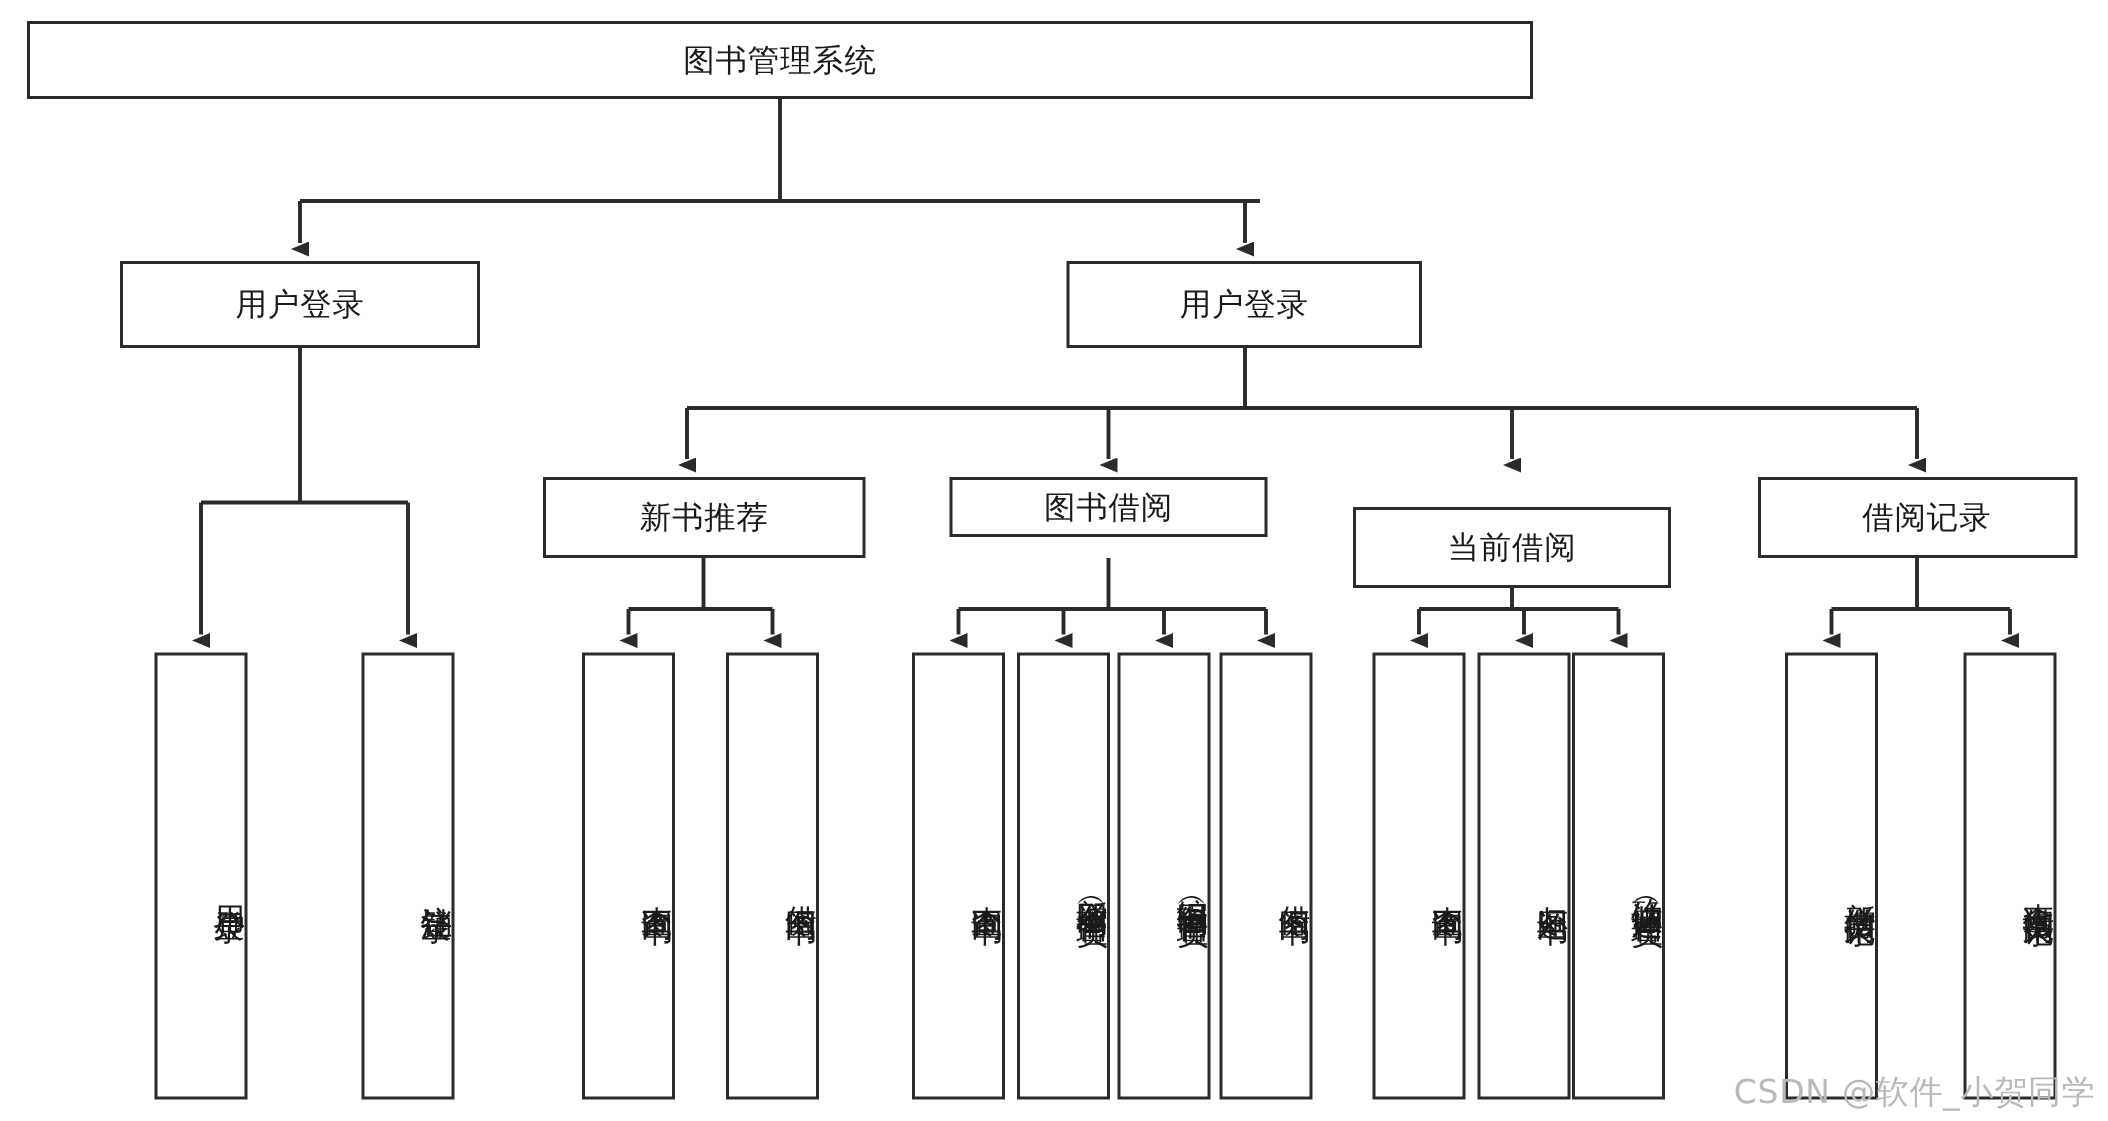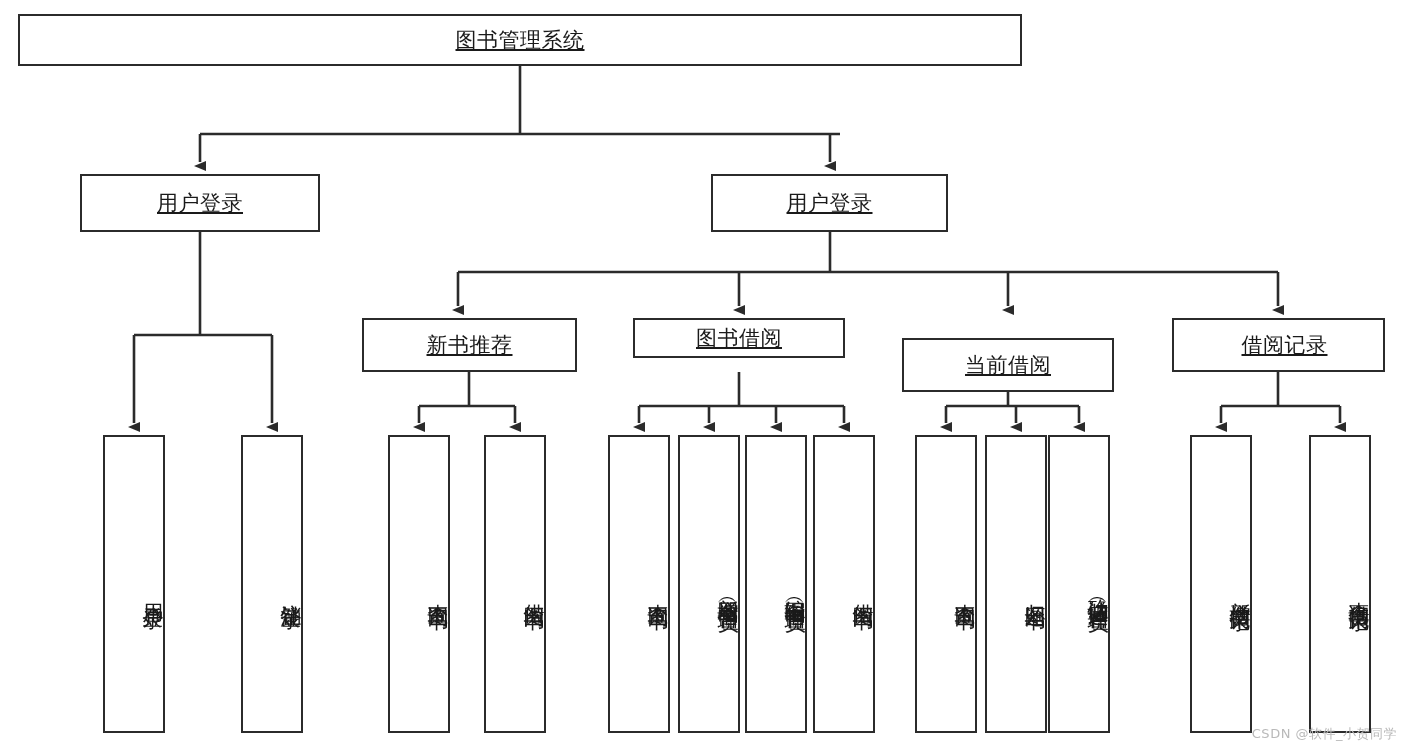--- a/index.html
+++ b/index.html
@@ -29,42 +29,41 @@
     background: #ffffff;
     color: #1a1a1a;
     display: flex;
     align-items: center;
     justify-content: center;
     z-index: 2;
   }
   .node.h {
     font-size: 21px;
     letter-spacing: 0.5px;
-    text-decoration: underline;
   }
   .node.v {
     writing-mode: vertical-rl;
     text-orientation: upright;
     font-size: 21px;
     letter-spacing: 2px;
     align-items: flex-start;
     justify-content: center;
     padding-top: 14px;
     line-height: 1;
   }
   .node.v .vtext {
     writing-mode: vertical-rl;
     text-orientation: upright;
     white-space: nowrap;
   }
   #watermark {
     position: absolute;
     right: 8px;
     bottom: 4px;
-    font-size: 13px;
+    font-size: 22px;
     color: #b9b9b9;
     letter-spacing: 0.5px;
     z-index: 5;
     white-space: nowrap;
   }
 </style>
 </head>
 <body>
 
 <div id="canvas">

